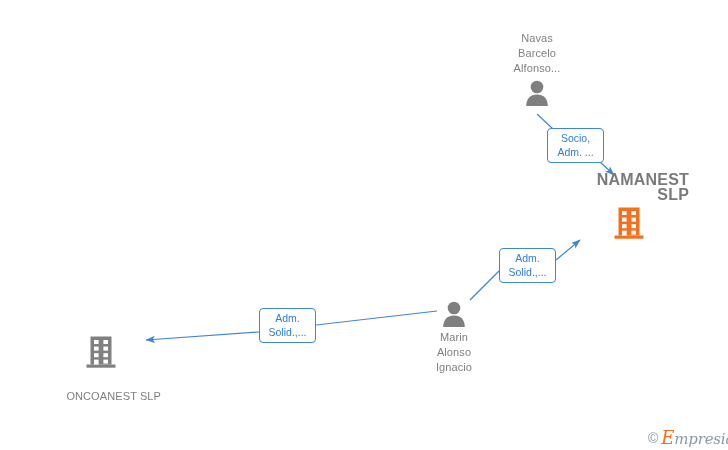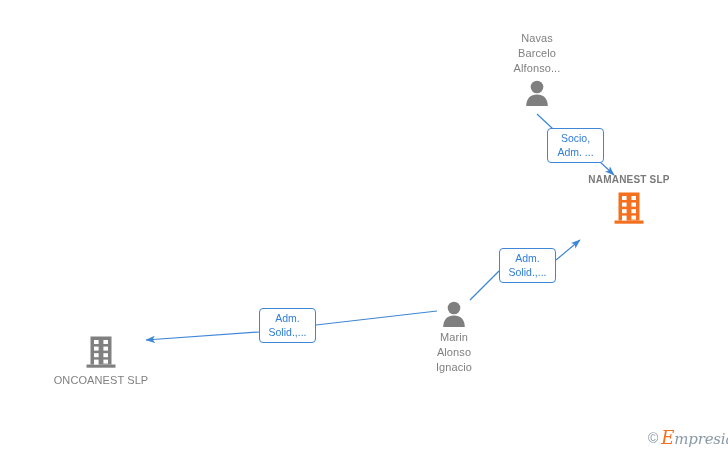--- a/index.html
+++ b/index.html
@@ -40,22 +40,23 @@
     display: block;
     font-size: 11px;
     line-height: 15px;
     color: #808080;
     white-space: pre-line;
     letter-spacing: 0.1px;
   }
   .node-label.focal {
     font-weight: bold;
     color: #7a7a7a;
-    font-size: 10px;
+    font-size: 16px;
     letter-spacing: 0.2px;
+    text-align: right;
   }
 
   
   .person .node-label { margin-bottom: 3px; }
   .person .node-label.below { margin-bottom: 16px; margin-top: 3px; }
 
   
   .rel-box {
     position: absolute;
     box-sizing: border-box;
@@ -183,21 +184,21 @@
         <rect x="9" y="5" width="4.6" height="4" fill="#ffffff"></rect>
         <rect x="18.4" y="5" width="4.6" height="4" fill="#ffffff"></rect>
         <rect x="9" y="11.6" width="4.6" height="4" fill="#ffffff"></rect>
         <rect x="18.4" y="11.6" width="4.6" height="4" fill="#ffffff"></rect>
         <rect x="9" y="18.2" width="4.6" height="4" fill="#ffffff"></rect>
         <rect x="18.4" y="18.2" width="4.6" height="4" fill="#ffffff"></rect>
         <rect x="9" y="24.6" width="4.6" height="5" fill="#ffffff"></rect>
         <rect x="18.4" y="24.6" width="4.6" height="4" fill="#ffffff"></rect>
       </svg>
     </span>
-    <span class="node-label" style="margin-top:4px;">ONCOANEST SLP</span>
+    <span class="node-label" style="margin-top:20px;text-align:right;">ONCOANEST SLP</span>
   </div>
 
   <div id="watermark" style="left:648px; top:427px;">
     <span class="copy">©</span>
     <span class="brand"><span class="cap">E</span><span>mpresia</span></span>
   </div>
 
 </div>
 
 </body></html>

